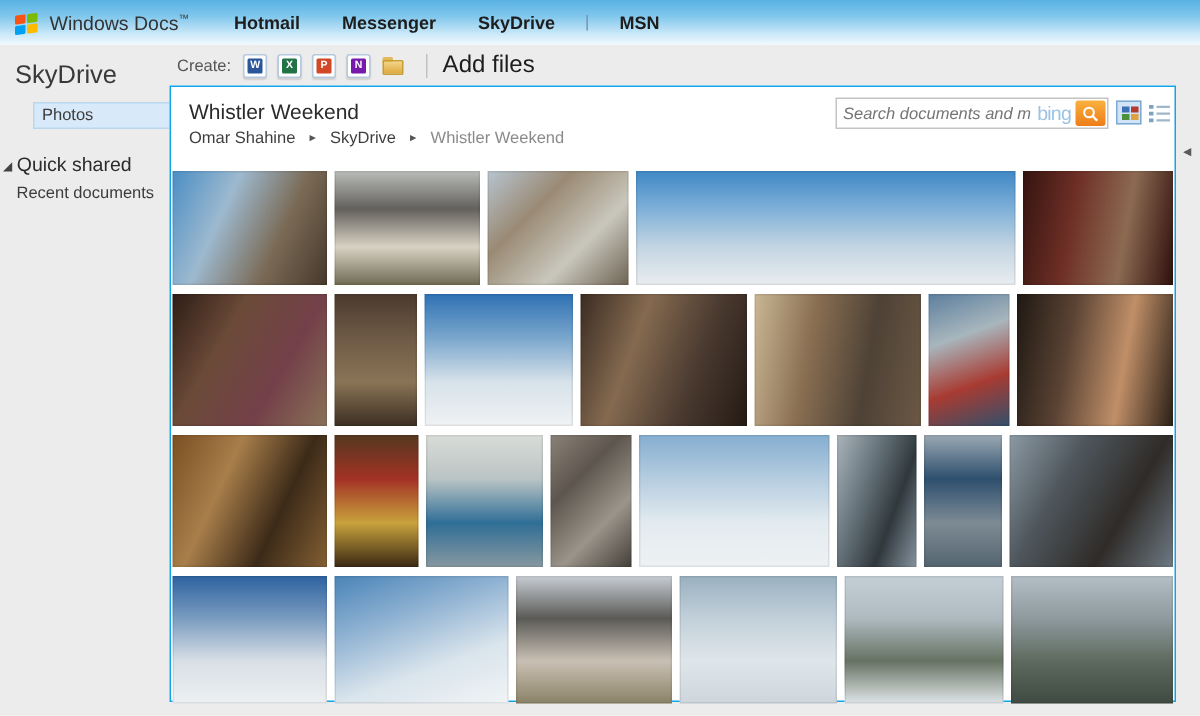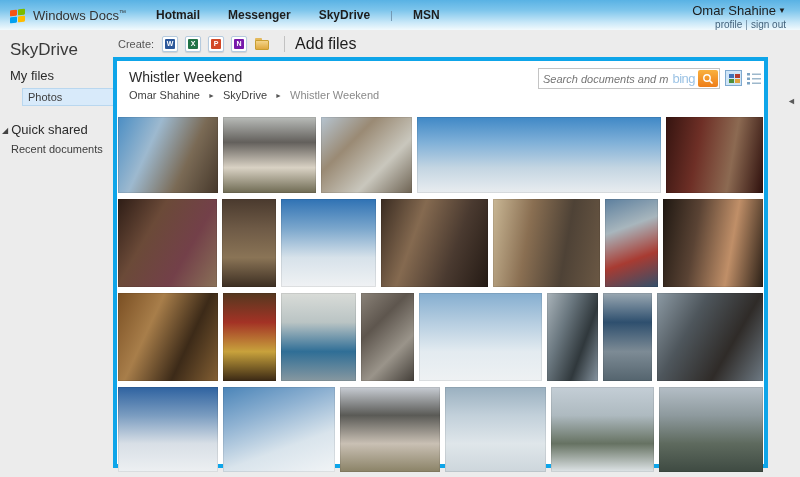--- a/index.html
+++ b/index.html
@@ -55,22 +55,22 @@
   .foldericon { position:relative; width:16px; height:13px; margin:2px 9px 0 1px; cursor:pointer; }
   .foldericon .tab { position:absolute; left:0; top:0; width:7px; height:4px;
                      background:#e3b95c; border-radius:1px 1px 0 0; }
   .foldericon .body { position:absolute; left:0; top:2px; width:14px; height:10px;
                       background:linear-gradient(180deg,#f3d489,#dfa93f); border:1px solid #c têm89e32;
                       border:1px solid #c89e32; border-radius:1px; }
   .tb-divider { width:1px; height:16px; background:#c2c2c2; margin:0 10px 0 4px; }
   .addfiles { font-size:16px; color:#1d1d1d; text-decoration:none; cursor:pointer; }
 
   
-  .panel { position:relative; margin-right:32px; height:411px; background:#fff;
-           border:4px solid #0ea5e9; }
+  .panel { position:relative; margin-right:16px; height:411px; background:#fff;
+           border:1px solid #0ea5e9; }
   .panel-hd { position:relative; padding:8px 12px 0 12px; height:52px; }
   .pg-title { font-size:14px; color:#2b2b2b; }
   .crumbs { margin-top:4px; font-size:11px; color:#3f3f3f; }
   .crumbs a { color:#3f3f3f; text-decoration:none; cursor:pointer; }
   .crumbs .sep { font-size:7px; color:#555; margin:0 5px; vertical-align:1px; }
   .crumbs .current { color:#8a8a8a; }
 
   .searchbox { position:absolute; top:7px; right:44px; width:182px; height:21px;
                background:#fff; border:1px solid #c4c4c4; display:flex; align-items:center; }
   .searchbox input { flex:1; border:none; outline:none; font-size:11px; font-style:italic;
@@ -111,31 +111,24 @@
     </span>
     <span class="brand-text"><span>Windows Docs</span><sup>™</sup></span>
   </div>
   <div class="topnav">
     <a>Hotmail</a>
     <a>Messenger</a>
     <a>SkyDrive</a>
     <span class="navdiv">|</span>
     <a>MSN</a>
   </div>
-  <div class="userbox">
-    <div class="user-name"><span>Omar Shahine</span><span class="caret">▼</span></div>
-    <div class="user-links">
-      <a>profile</a><span class="sep">|</span><a>sign out</a>
-    </div>
-  </div>
 </div>
 
 <div class="sidebar">
   <div class="sb-title">SkyDrive</div>
-  <div class="sb-myfiles">My files</div>
   <div class="sb-item selected">Photos</div>
   <div class="sb-quick"><span class="tri">◢</span><span>Quick shared</span></div>
   <div class="sb-item">Recent documents</div>
 </div>
 
 <div class="main">
   <div class="toolbar">
     <span class="create-label">Create:</span>
     <span class="docicon word">
         <b>W</b>

